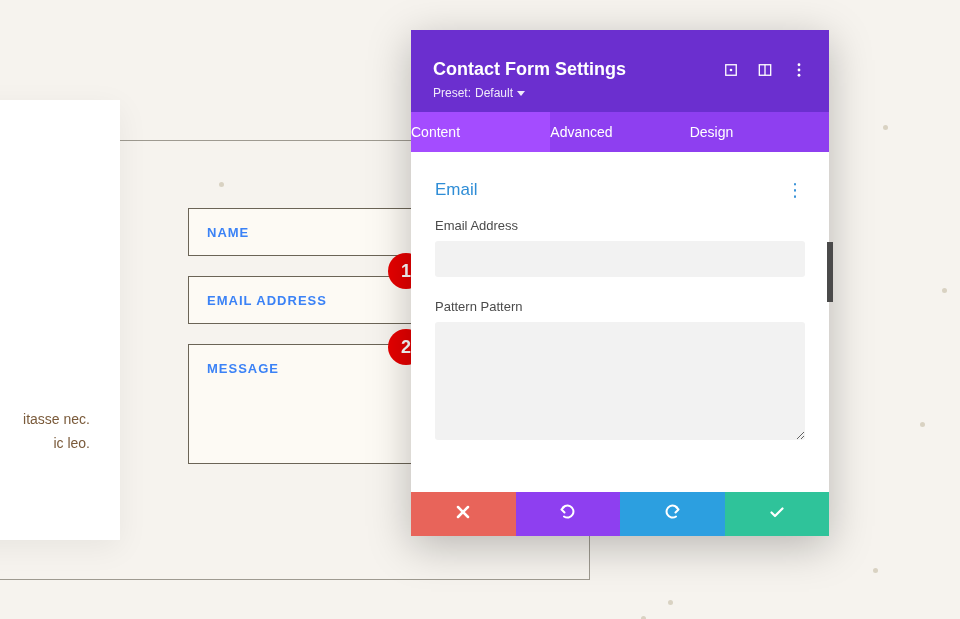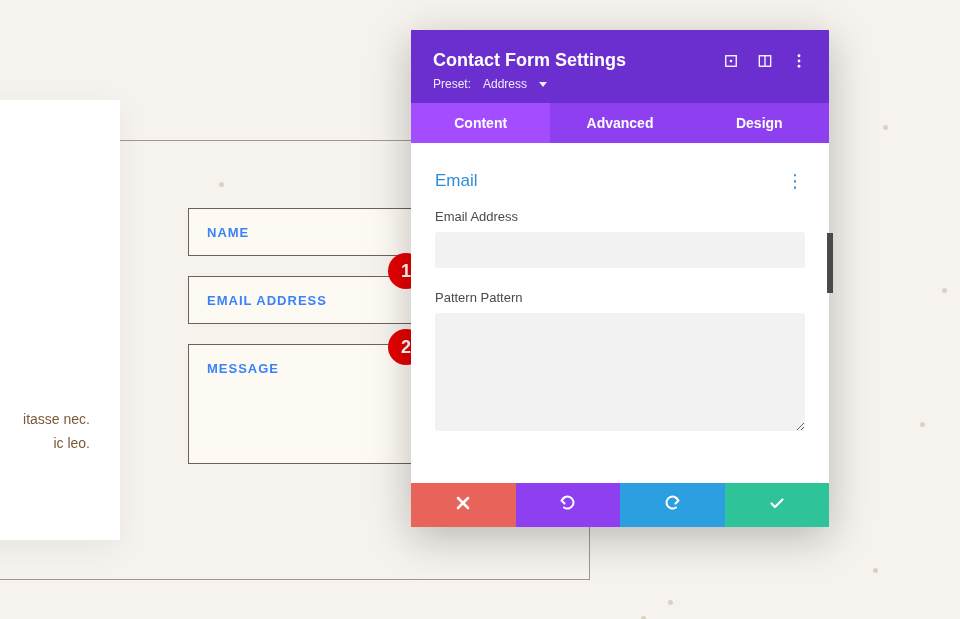--- a/index.html
+++ b/index.html
@@ -61,30 +61,30 @@
     position: absolute;
     left: 411px;
     top: 30px;
     width: 418px;
     background: #fff;
     box-shadow: 0 10px 40px rgba(0,0,0,0.25);
     z-index: 10;
     display: flex;
     flex-direction: column;
   }
-  .modal-header { background: #6b2fcf; color: #fff; padding: 20px 22px 12px; }
+  .modal-header { background: #6b2fcf; color: #fff; padding: 29px 22px 12px; }
   .modal-header-top { display: flex; align-items: center; justify-content: space-between; }
   .modal-title { font-size: 18px; font-weight: 700; }
   .modal-header-icons { display: flex; gap: 18px; align-items: center; }
   .hdr-icon { width: 16px; height: 16px; display: flex; align-items: center; justify-content: center; cursor: pointer; }
-  .modal-preset { font-size: 12px; margin-top: 6px; opacity: 0.9; display: flex; align-items: center; gap: 12px; }
+  .modal-preset { font-size: 12px; margin-top: 6px; opacity: 0.9; display: flex; align-items: center; gap: 4px; }
   .caret-down { width: 0; height: 0; border-left: 4px solid transparent; border-right: 4px solid transparent; border-top: 5px solid #fff; }
 
   .tabs { background: #8e3ff0; display: flex; }
-  .tab { flex: 1; color: #fff; font-size: 14px; font-weight: 700; text-align: center; padding: 12px 0; cursor: pointer; }
+  .tab { flex: 1; color: #fff; font-size: 14px; font-weight: 400; padding: 12px 0; cursor: pointer; }
   .tab.active { background: #a44cff; }
 
   .modal-body { padding: 0 24px; height: 340px; position: relative; }
   .modal-body::after {
     content:""; position:absolute; right:-4px; top:90px; width:6px; height:60px;
     background:#4a4a4a;
   }
 
   .section-row { display: flex; justify-content: space-between; align-items: center; margin-bottom: 18px; margin-top: 28px;}
   .section-title { color: #2f8dd6; font-size: 17px; font-weight: 500; }
@@ -167,21 +167,21 @@
           <svg viewBox="0 0 4 16" width="4" height="14" fill="#fff">
             <circle cx="2" cy="2" r="1.6"></circle>
               <circle cx="2" cy="8" r="1.6"></circle>
               <circle cx="2" cy="14" r="1.6"></circle>
           </svg>
         </div>
       </div>
     </div>
     <div class="modal-preset">
       <span>Preset:</span>
-      <span>Address</span>
+      <span>Default</span>
       <span class="caret-down"></span>
     </div>
   </div>
 
   <div class="tabs">
     <div class="tab active">Content</div>
     <div class="tab">Advanced</div>
     <div class="tab">Design</div>
   </div>
 

